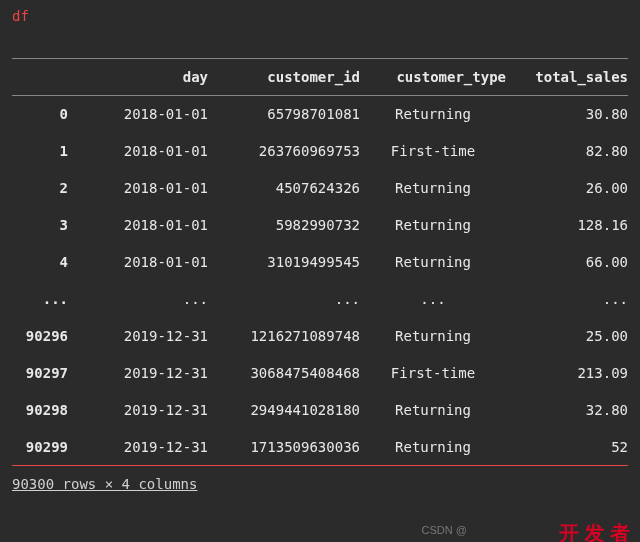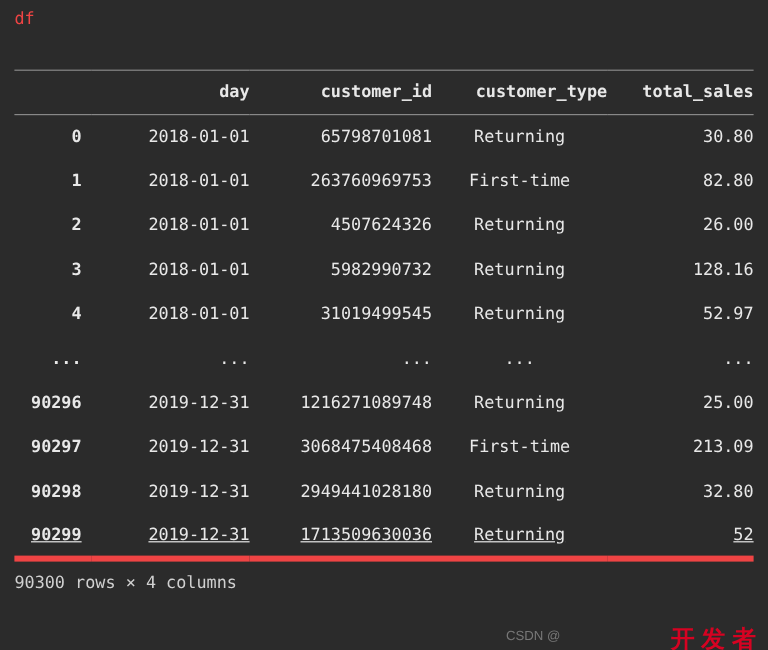--- a/index.html
+++ b/index.html
@@ -11,29 +11,29 @@
       width: 640px;
       height: 542px;
       padding: 8px 12px 4px;
       overflow: hidden;
       position: relative;
     }
     .cell-label { color: #ef4444; margin-bottom: 34px; font-size: 14px; }
     table { border-collapse: collapse; width: 616px; table-layout: fixed; }
     th, td { padding: 0; height: 37px; text-align: right; white-space: nowrap; }
     th { font-weight: 700; border-bottom: 1px solid #888; border-top: 1px solid #888; }
-    tbody tr:last-child td { border-bottom: 5px solid #ef4444; text-decoration: underline; }
+    tbody tr:last-child td { border-bottom: 1px solid #ef4444; }
     col.c-idx { width: 64px; }
     col.c-day { width: 132px; }
     col.c-cid { width: 152px; }
     col.c-ctype { width: 146px; }
     col.c-sales { width: 122px; }
     .idx { font-weight: 700; text-align: right; padding-right: 8px; }
     .ctype { text-align: center; }
-    .footer { margin-top: 10px; color: #d0d0d0; }
+    .footer { margin-top: 10px; color: #d0d0d0; text-decoration: underline; }
     .attrib { position: absolute; bottom: 6px; right: 173px; font-size: 11px; color: #777; font-family: sans-serif; }
     .wm { position: absolute; bottom: 0; right: 10px; font-family: Arial, sans-serif; font-size: 20px; font-weight: 700; color: #e00022; line-height: 0.85; text-align: left; opacity: 0.95; }
     .wm .l2 { letter-spacing: 1px; }
   </style>
 </head>
 <body>
 
 <div class="cell-label">df</div>
 
 <table>
@@ -80,21 +80,21 @@
         <td>2018-01-01</td>
         <td>5982990732</td>
         <td class="ctype">Returning</td>
         <td>128.16</td>
       </tr>
       <tr>
         <td class="idx">4</td>
         <td>2018-01-01</td>
         <td>31019499545</td>
         <td class="ctype">Returning</td>
-        <td>52.97</td>
+        <td>66.00</td>
       </tr>
       <tr>
         <td class="idx">...</td>
         <td>...</td>
         <td>...</td>
         <td class="ctype">...</td>
         <td>...</td>
       </tr>
       <tr>
         <td class="idx">90296</td>

